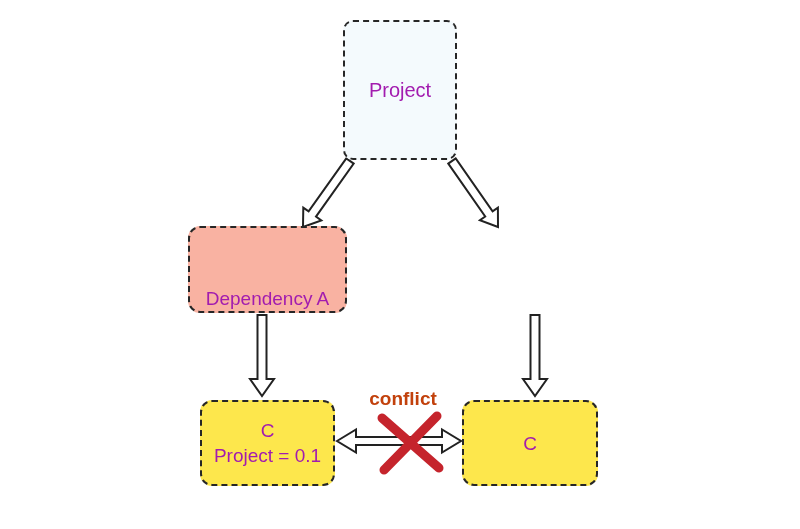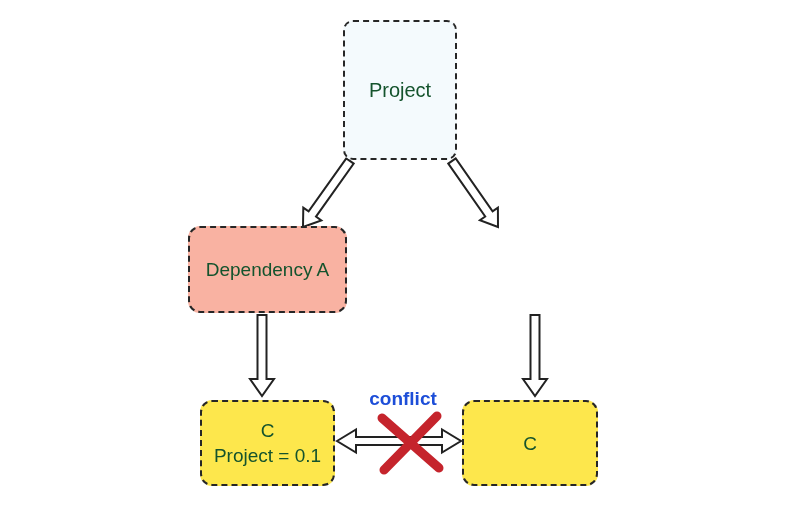--- a/index.html
+++ b/index.html
@@ -29,51 +29,51 @@
     display: flex;
     flex-direction: column;
     align-items: center;
     justify-content: center;
     text-align: center;
     color: #111111;
   }
   .node .label {
     font-size: 19px;
     line-height: 25px;
-    color: #14532d;
+    color: #a21caf;
   }
   .node-project {
     left: 343px; top: 20px;
     width: 114px; height: 140px;
     border-radius: 10px;
     background: #f4fafd;
   }
   .node-project .label { font-size: 20px; }
   .node-dep {
     width: 159px; height: 87px;
     border-radius: 12px;
     background: #f9b2a2;
   }
-  .node-dep-a { left: 188px; top: 226px; }
+  .node-dep-a { left: 188px; top: 226px; justify-content: flex-end; }
   .node-dep-b { left: 452px; top: 226px; width: 158px; }
   .node-c {
     width: 135px; height: 86px;
     border-radius: 12px;
     background: #fde74c;
   }
   .node-c1 { left: 200px; top: 400px; }
   .node-c2 { left: 462px; top: 400px; width: 136px; }
   .conflict-label {
     position: absolute;
     left: 343px; top: 388px;
     width: 120px;
     text-align: center;
     font-size: 19px;
     font-weight: bold;
-    color: #1d4ed8;
+    color: #c2410c;
   }
 </style>
 </head>
 <body>
 
 <div class="canvas">
 
   <svg class="edges" viewBox="0 0 800 529" xmlns="http://www.w3.org/2000/svg">
 
     <polygon points="346.3,158.4 308.6,211.4 303.3,207.6 303,227 321.3,220.4 316.0,216.6 353.7,163.6" fill="#ffffff" stroke="#222222" stroke-width="2" stroke-linejoin="miter"></polygon>

